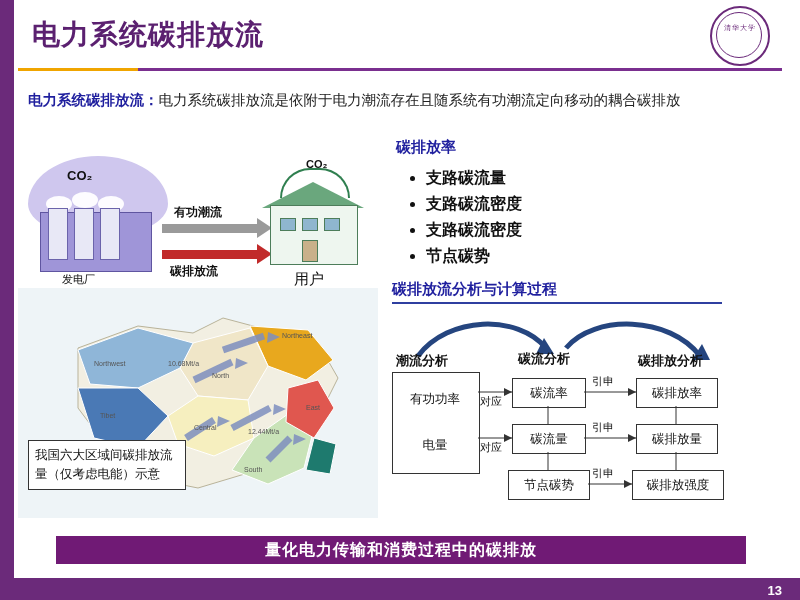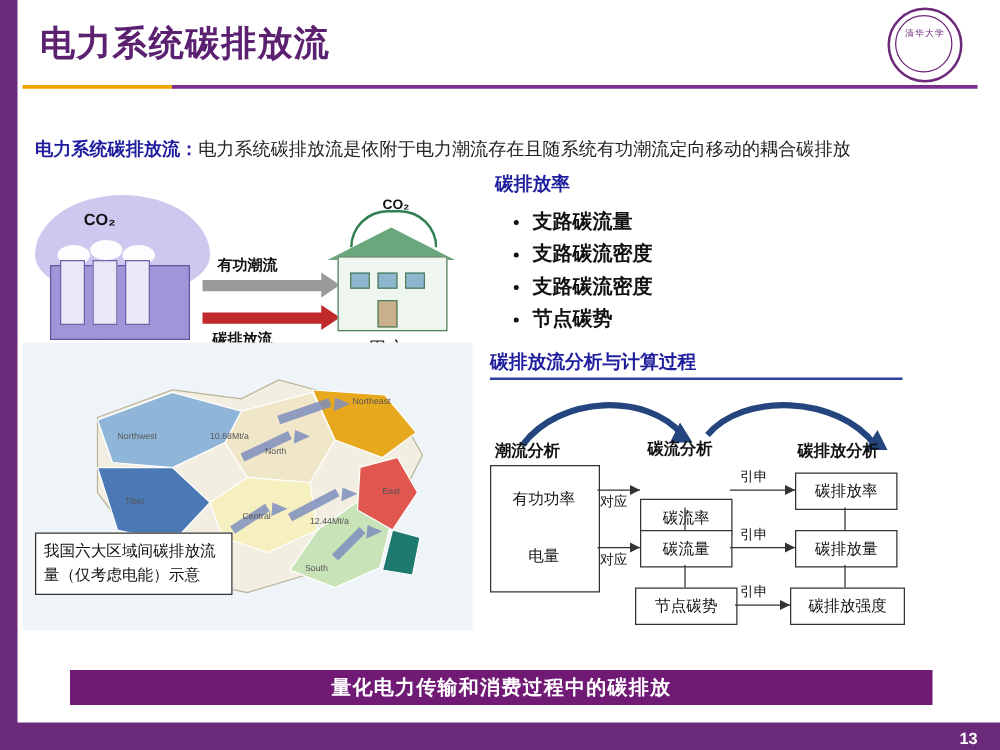--- a/index.html
+++ b/index.html
@@ -35,21 +35,21 @@
     position:absolute;left:4px;top:4px;width:44px;height:44px;border-radius:50%;
     border:1px solid #6b2a7a;
   }
   .logo .txt{
     position:absolute;left:0;top:15px;width:56px;text-align:center;
     font-size:7px;color:#6b2a7a;line-height:9px;letter-spacing:1px;
   }
   
   .def{
     position:absolute;left:28px;top:88px;width:740px;
-    font-size:14.5px;line-height:24px;color:#222;margin-top:20px;
+    font-size:14.5px;line-height:24px;color:#222;
   }
   .def .kw{color:#1f1f9e;font-weight:bold;}
   .def .kw2{color:#1f1f9e;font-weight:bold;}
   
   .flowbox{position:absolute;left:22px;top:150px;width:350px;height:140px;}
   .cloud{
     position:absolute;left:6px;top:6px;width:140px;height:80px;
     background:#cfc7ee;border-radius:50% 50% 45% 45%/60% 60% 40% 40%;
   }
   .co2a{position:absolute;left:45px;top:18px;font-size:13px;color:#111;font-weight:bold;}
@@ -90,21 +90,21 @@
   .arrow-red{
     position:absolute;left:140px;top:100px;width:96px;height:9px;background:#c12a2a;
   }
   .arrow-red:after{
     content:"";position:absolute;right:-14px;top:-6px;
     border-left:15px solid #c12a2a;border-top:10px solid transparent;border-bottom:10px solid transparent;
   }
   .lbl-flow1{position:absolute;left:152px;top:54px;font-size:12px;color:#111;font-weight:bold;}
   .lbl-flow2{position:absolute;left:148px;top:113px;font-size:12px;color:#111;font-weight:bold;}
   
-  .mapbox{position:absolute;left:18px;top:274px;width:360px;height:230px;}
+  .mapbox{position:absolute;left:18px;top:288px;width:360px;height:230px;}
   .map-bg{position:absolute;left:0;top:0;width:360px;height:230px;background:#eef4f7;}
   .rg{position:absolute;font-size:7px;color:#555;}
   .caption{
     position:absolute;left:10px;top:152px;width:144px;
     border:1px solid #333;background:#fff;font-size:12.5px;line-height:19px;
     padding:5px 6px;color:#111;
   }
   
   .sec1-title{
     position:absolute;left:396px;top:138px;font-size:15px;font-weight:bold;color:#1f1f9e;
@@ -242,21 +242,21 @@
     </svg>
 
     <div class="col-title" style="left:8px;top:44px;">潮流分析</div>
     <div class="col-title" style="left:130px;top:42px;">碳流分析</div>
     <div class="col-title" style="left:250px;top:44px;">碳排放分析</div>
 
     <div class="grpbox" style="left:4px;top:64px;width:86px;height:100px;"></div>
     <div class="pbox" style="left:14px;top:78px;width:66px;height:26px;border:none;">有功功率</div>
     <div class="pbox" style="left:14px;top:124px;width:66px;height:26px;border:none;">电量</div>
 
-    <div class="pbox" style="left:124px;top:70px;width:72px;height:28px;margin-top:21px;">碳流率</div>
+    <div class="pbox" style="left:124px;top:70px;width:72px;height:28px;">碳流率</div>
     <div class="pbox" style="left:124px;top:116px;width:72px;height:28px;">碳流量</div>
     <div class="pbox" style="left:120px;top:162px;width:80px;height:28px;">节点碳势</div>
 
     <div class="pbox" style="left:248px;top:70px;width:80px;height:28px;">碳排放率</div>
     <div class="pbox" style="left:248px;top:116px;width:80px;height:28px;">碳排放量</div>
     <div class="pbox" style="left:244px;top:162px;width:90px;height:28px;">碳排放强度</div>
 
     <svg width="390" height="210" style="position:absolute;left:0;top:0;">
       <line x1="90" y1="84" x2="124" y2="84" stroke="#333"></line>
       <polygon points="124,84 116,80 116,88" fill="#333"></polygon>

